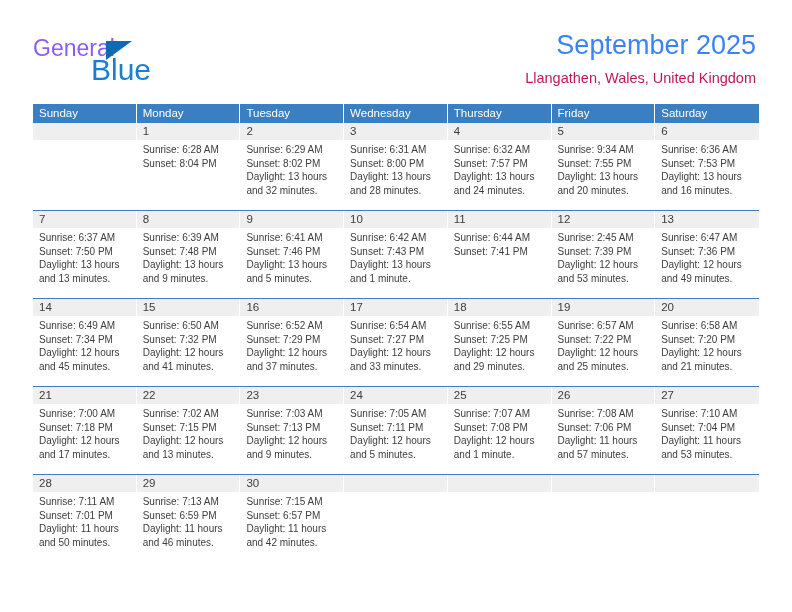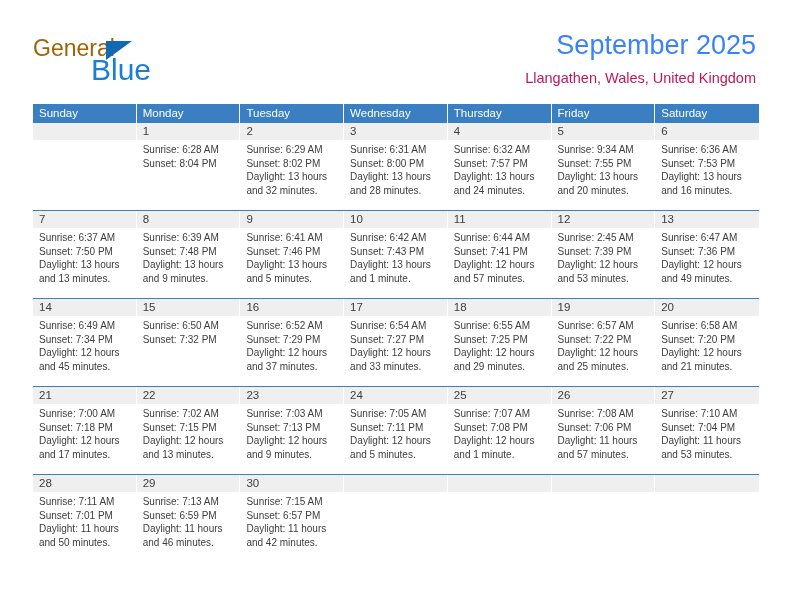--- a/index.html
+++ b/index.html
@@ -35,21 +35,21 @@
     top: 36px;
     width: 230px;
     height: 56px;
   }
   .brand-general {
     position: absolute;
     left: 0;
     top: 0;
     font-size: 23px;
     line-height: 25px;
-    color: #a16207;
+    color: #8b5cf6;
     letter-spacing: 0px;
     text-align: center;
   }
   .brand-triangle {
     position: absolute;
     left: 73px;
     top: 5px;
     width: 0;
     height: 0;
     border-left: 26px solid #1268b3;
@@ -271,21 +271,20 @@
               <div>Sunrise: 6:42 AM</div>
               <div>Sunset: 7:43 PM</div>
               <div class="wrapline">Daylight: 13 hours and 1 minute.</div>
             </div>
           </div>
           <div class="day-cell">
             <div class="day-num-band">11</div>
             <div class="day-info">
               <div>Sunrise: 6:44 AM</div>
               <div>Sunset: 7:41 PM</div>
-              <div class="wrapline">Daylight: 12 hours and 57 minutes.</div>
             </div>
           </div>
           <div class="day-cell">
             <div class="day-num-band">12</div>
             <div class="day-info">
               <div>Sunrise: 2:45 AM</div>
               <div>Sunset: 7:39 PM</div>
               <div class="wrapline">Daylight: 12 hours and 53 minutes.</div>
             </div>
           </div>
@@ -305,20 +304,21 @@
               <div>Sunrise: 6:49 AM</div>
               <div>Sunset: 7:34 PM</div>
               <div class="wrapline">Daylight: 12 hours and 45 minutes.</div>
             </div>
           </div>
           <div class="day-cell">
             <div class="day-num-band">15</div>
             <div class="day-info">
               <div>Sunrise: 6:50 AM</div>
               <div>Sunset: 7:32 PM</div>
+              <div class="wrapline">Daylight: 12 hours and 41 minutes.</div>
             </div>
           </div>
           <div class="day-cell">
             <div class="day-num-band">16</div>
             <div class="day-info">
               <div>Sunrise: 6:52 AM</div>
               <div>Sunset: 7:29 PM</div>
               <div class="wrapline">Daylight: 12 hours and 37 minutes.</div>
             </div>
           </div>

